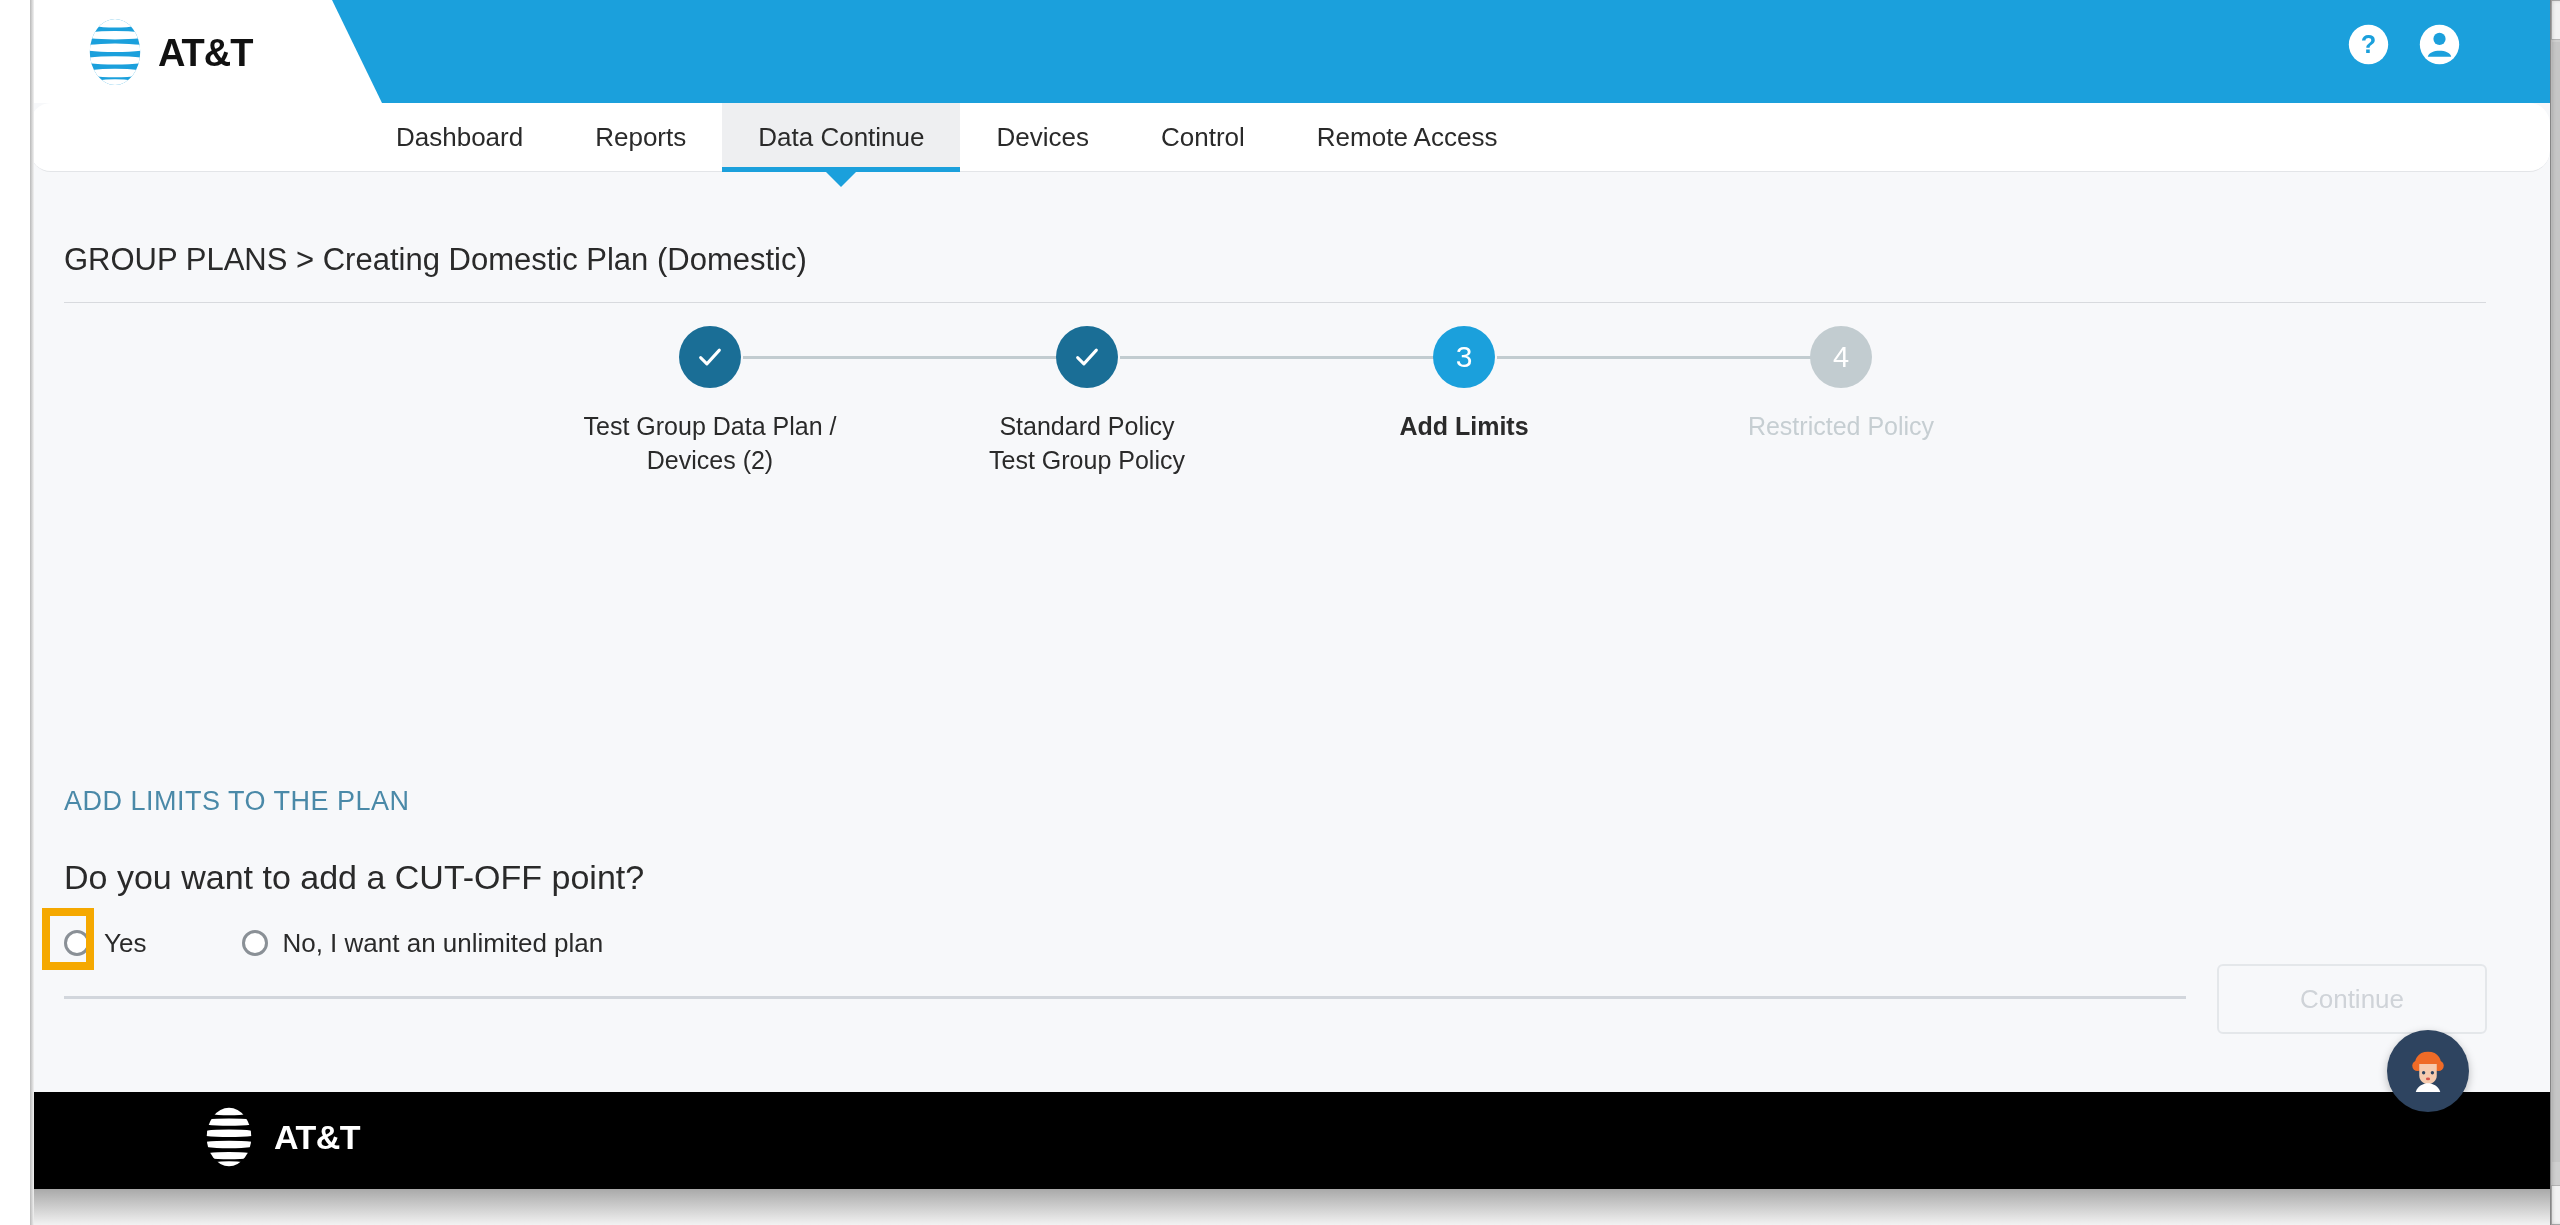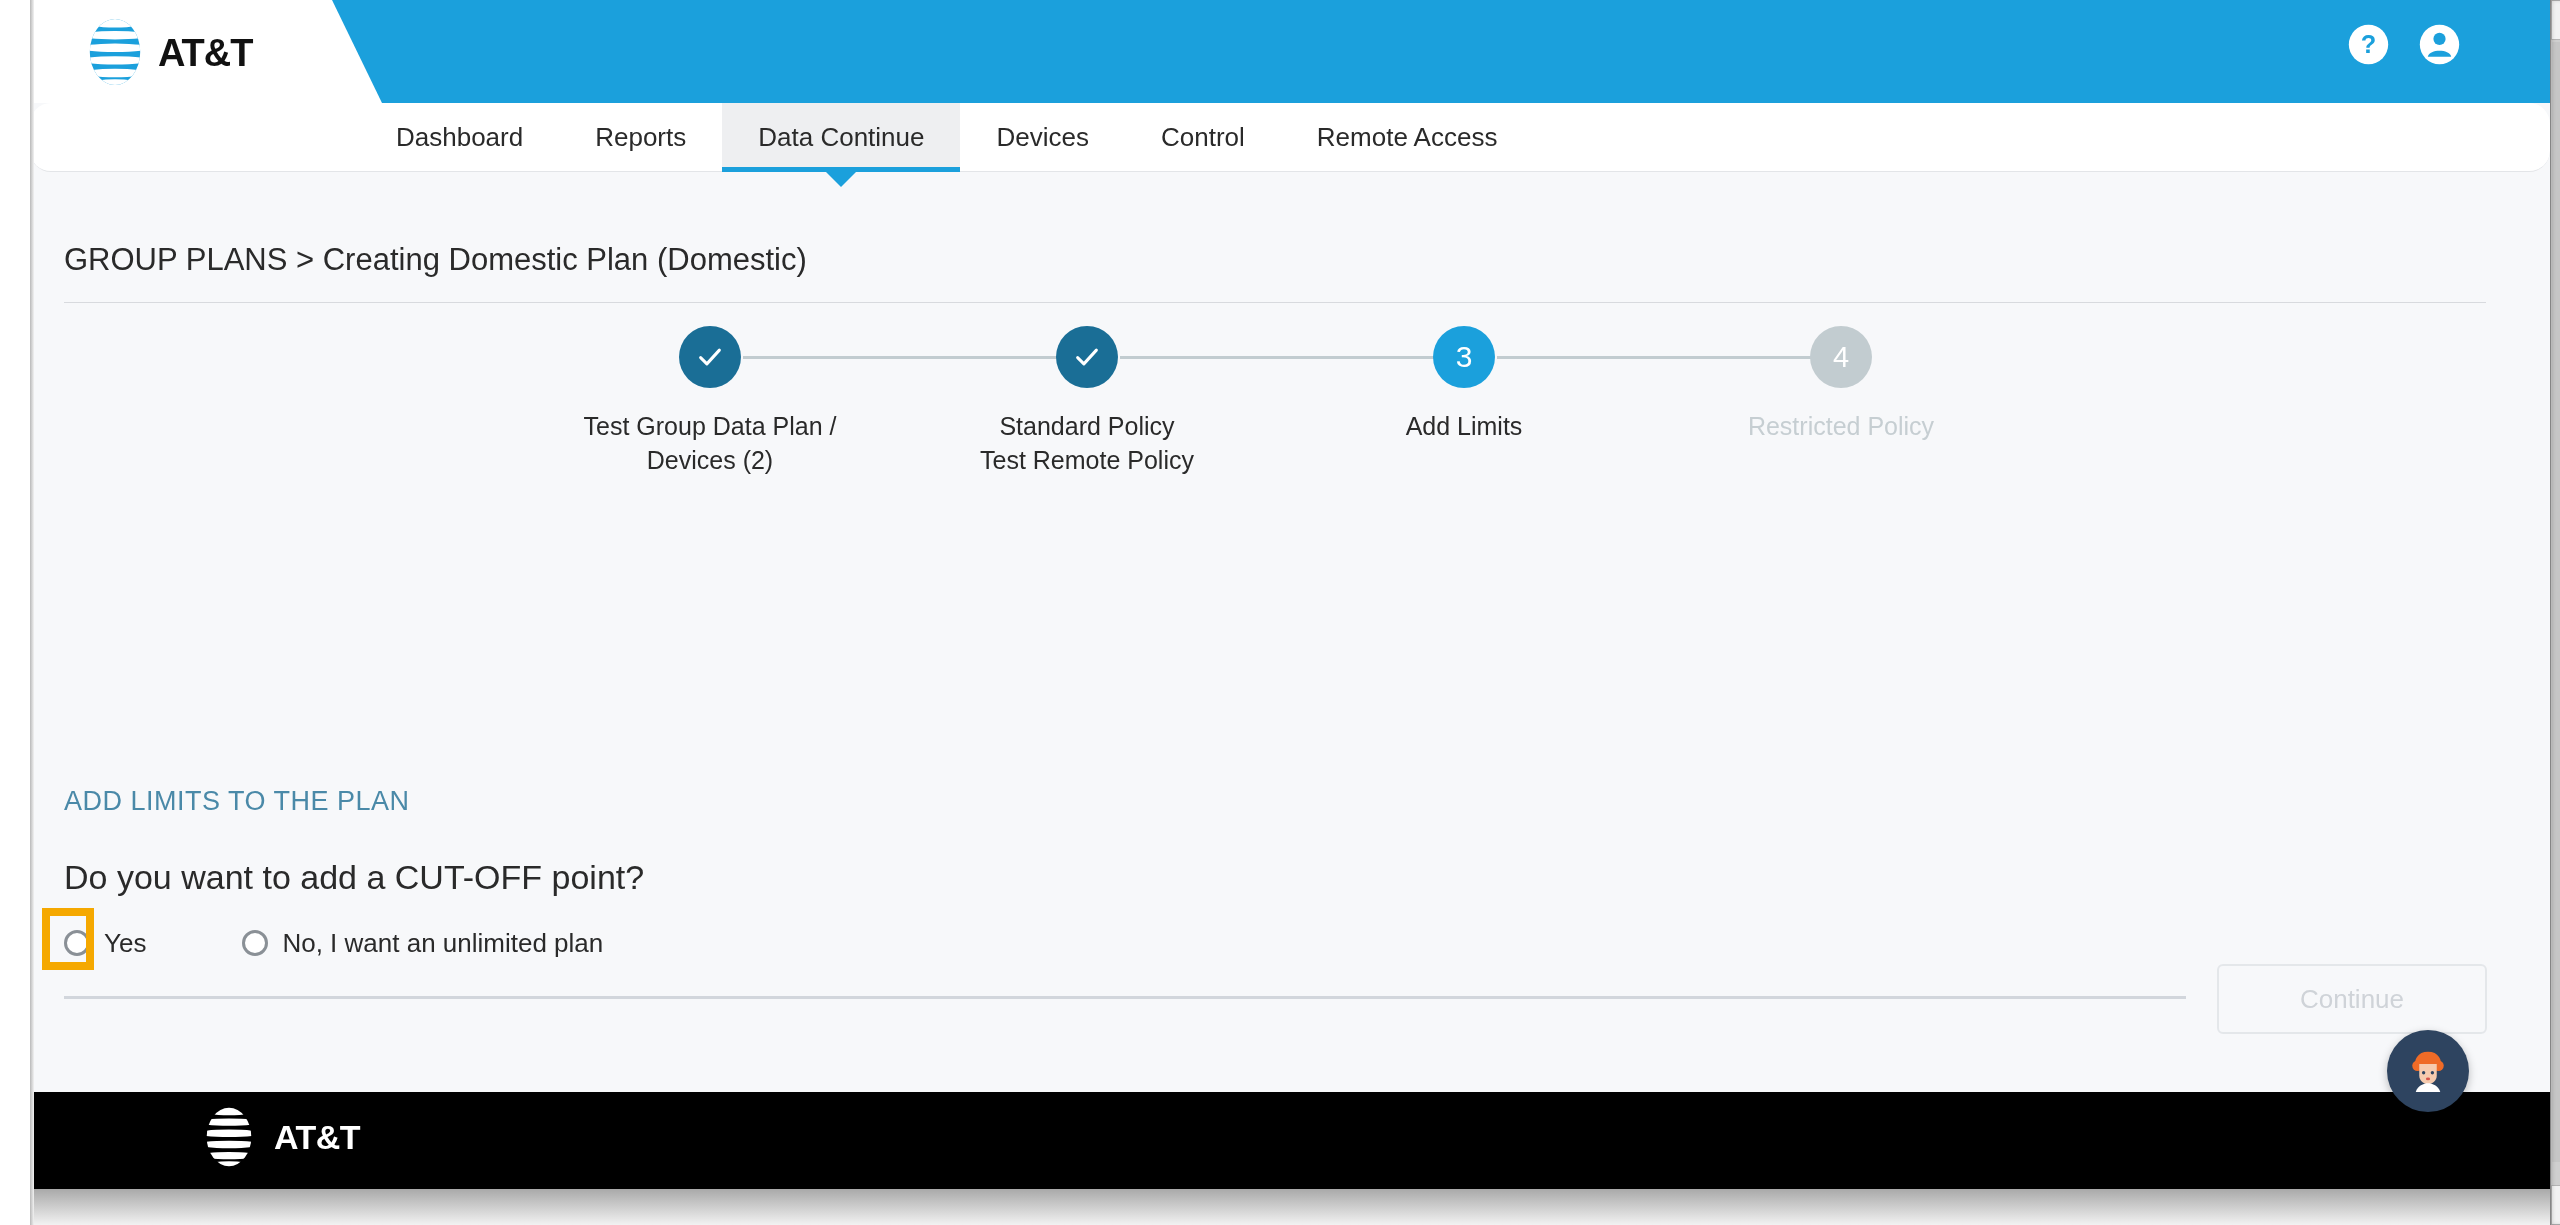--- a/index.html
+++ b/index.html
@@ -188,21 +188,21 @@
   .circle.done { background: #1a6e96; }
   .circle.current { background: #1ba0dc; }
   .circle.todo { background: #c2ccd0; font-size: 29px; }
   .circle svg { width: 30px; height: 30px; }
   .step-label {
     margin-top: 21px;
     font-size: 25px;
     line-height: 34px;
     color: #2a2a2a;
   }
-  .step-label.strong { font-weight: 400; }
+  .step-label.strong { font-weight: 700; }
   .step-label.muted { color: #c6ced2; }
   .connector {
     position: absolute;
     top: 30px;
     height: 3px;
     background: #c2ccd0;
     z-index: 1;
   }
 
   
@@ -427,21 +427,21 @@
       </div>
 
       <div class="step" style="left:907px;">
         <div class="circle done">
           <svg viewBox="0 0 24 24">
             <path d="M4.5 12.5 L9.5 17.5 L19.5 6.5" fill="none" stroke="#ffffff" stroke-width="2.4" stroke-linecap="round" stroke-linejoin="round"></path>
           </svg>
         </div>
         <div class="step-label">
           <div>Standard Policy</div>
-          <div>Test Remote Policy</div>
+          <div>Test Group Policy</div>
         </div>
       </div>
 
       <div class="step" style="left:1284px;">
         <div class="circle current">
           <span>3</span>
         </div>
         <div class="step-label strong">
           <div>Add Limits</div>
         </div>

